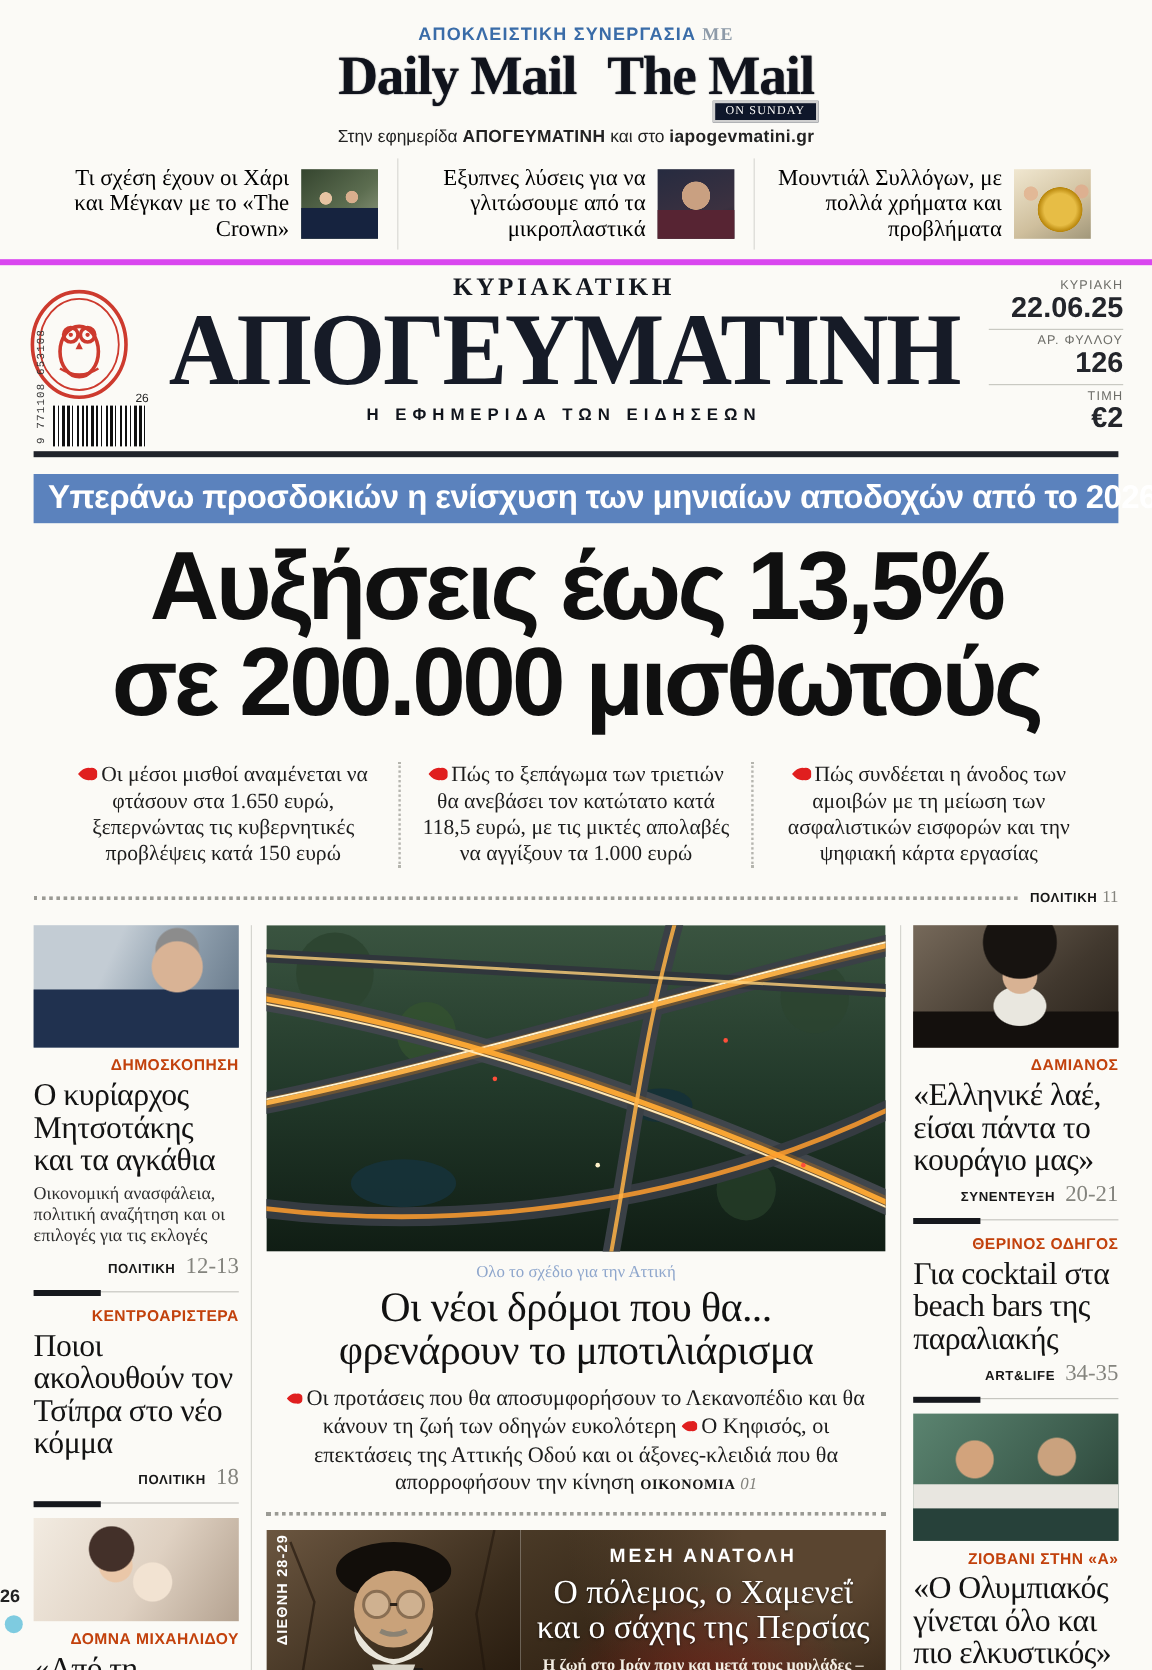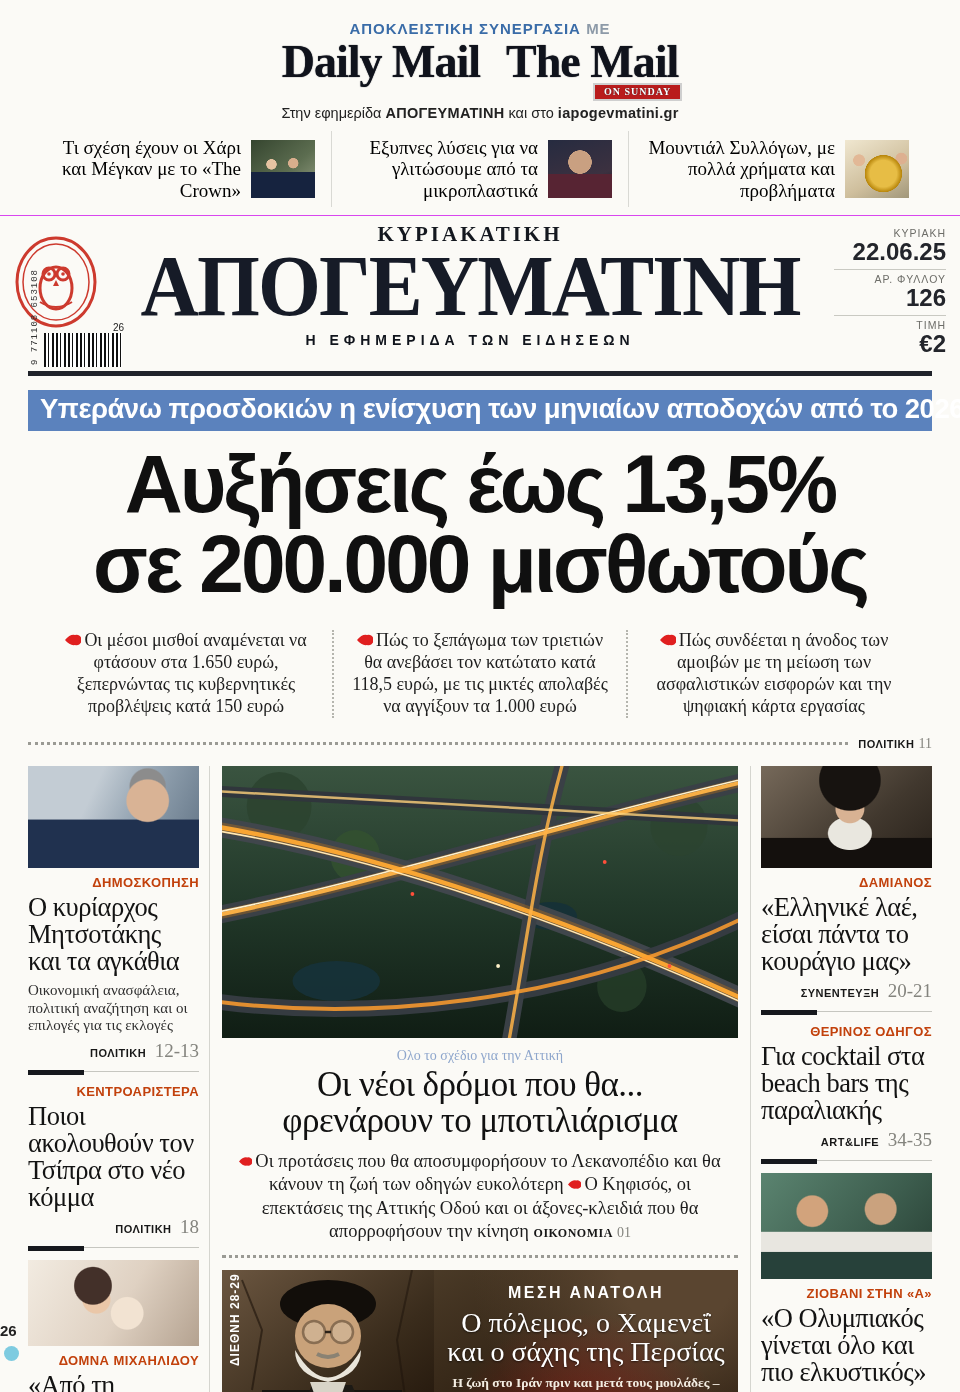--- a/index.html
+++ b/index.html
@@ -6,27 +6,27 @@
   html,body { width:960px; }
   body {
     height:1392px; overflow:hidden; background:#fbfaf6; color:#151515;
     font-family:"Liberation Sans", sans-serif; position:relative;
   }
   .serif { font-family:"Liberation Serif", serif; }
 
   
   .partner { text-align:center; padding-top:20px; }
   .partner-kicker { color:#3a6ca8; font-weight:bold; font-size:15px; letter-spacing:1px; }
-  .partner-kicker .me { color:#8d9aa8; }
+  .partner-kicker .me { color:#8d9aa8;font-family:Liberation Serif, serif; }
   .logo-row { display:flex; justify-content:center; align-items:center; gap:26px; margin-top:2px; }
   .blackletter { font-family:"Liberation Serif", serif; font-weight:bold; font-size:46px; line-height:1;
     color:#10131c; letter-spacing:-1px; text-shadow:0 0 1px #10131c; }
   .mail2 { position:relative; }
-  .on-sunday { position:absolute; right:-4px; bottom:-16px; background:#b91c1c; color:#fff;
-    font-size:10px; font-weight:bold; letter-spacing:1px; padding:2px 9px; border:2px solid #cfcfcf;margin-top:40px; }
+  .on-sunday { position:absolute; right:-4px; bottom:-16px; background:#0f172a; color:#fff;
+    font-size:10px; font-weight:normal; letter-spacing:1px; padding:2px 9px; border:2px solid #cfcfcf;margin-top:40px; }
   .partner-tagline { margin-top:20px; font-size:14.5px; color:#222; }
   .partner-tagline b { letter-spacing:.3px; }
 
   
   .teasers { display:flex; justify-content:center; margin:10px 28px 0; }
   .teaser { display:flex; align-items:center; gap:10px; padding:6px 16px; }
   .teaser + .teaser { border-left:1px solid #d9d9d4; }
   .teaser-title { font-family:"Liberation Serif", serif; font-size:19px; line-height:1.12;
     text-align:right; color:#000000; max-width:190px; }
   .teaser-photo { width:64px; height:58px; flex:0 0 auto; }
@@ -39,21 +39,21 @@
     radial-gradient(circle at 50% 38%, #c9a081 0 24%, transparent 25%),
     linear-gradient(180deg, transparent 58%, #572433 59%),
     linear-gradient(160deg,#262b40,#3c3140 65%,#171a26); }
   .ph-trophy { background:
     radial-gradient(circle at 60% 58%, #e7bd45 0 26%, #b8860b 36%, transparent 37%),
     radial-gradient(circle at 22% 35%, #e2b896 0 9%, transparent 10%),
     radial-gradient(circle at 88% 32%, #ddb090 0 8%, transparent 9%),
     linear-gradient(150deg,#f0e7d0,#cfbf9d 60%,#a1977a); }
 
   
-  .masthead { border-top:1px solid #d946ef; margin:8px 0 0; padding:6px 14px 0; position:relative; }
+  .masthead { border-top:5px solid #d946ef; margin:8px 0 0; padding:6px 24px 0; position:relative; }
   .mast-flex { display:flex; align-items:flex-start; }
   .owl { width:92px; flex:0 0 auto; padding-top:14px; }
   .mast-center { flex:1; text-align:center; }
   .mast-edition { font-family:"Liberation Serif", serif; font-weight:bold; font-size:21px;
     letter-spacing:3px; color:#14181f; }
   .mast-title { font-family:"Liberation Serif", serif; font-weight:bold; font-size:86px; line-height:.92;
     color:#161b27; letter-spacing:-2px; transform:scaleX(.94); transform-origin:center; white-space:nowrap; }
   .mast-sub { font-weight:bold; font-size:14px; letter-spacing:5px; color:#10141c; margin-top:6px; }
   .mast-info { width:112px; flex:0 0 auto; text-align:right; font-size:10.5px; color:#6d6d68;
     letter-spacing:1px; padding-top:2px; }
@@ -126,21 +126,21 @@
 
   
   .hero { width:100%; height:272px; display:block; }
   .center-kicker { text-align:center; font-family:"Liberation Serif", serif; font-size:14px;
     color:#8ea6cc; margin-top:10px; }
   .center-head { text-align:center; font-family:"Liberation Serif", serif; font-size:35px;
     line-height:1.02; color:#111; letter-spacing:-.5px; margin-top:3px; }
   .center-bullets { text-align:center; font-family:"Liberation Serif", serif; font-size:18.5px;
     line-height:1.25; color:#1c1c1c; margin-top:12px; padding:0 6px; }
   .center-bullets .ref-label { font-size:12px; }
-  .center-bullets .ref-page { font-size:14px; }
+  .center-bullets .ref-page { font-size:14px;font-style:italic; }
   .center-dots { border-top:3px dotted #9a9a94; margin-top:12px; }
 
   .me-banner { display:flex; margin-top:12px; height:163px; position:relative; }
   .me-photo { width:212px; flex:0 0 auto; display:block; }
   .me-side-ref { position:absolute; left:6px; top:96px; transform:rotate(-90deg); transform-origin:left top;
     color:#fff; font-weight:bold; font-size:12px; letter-spacing:1px; white-space:nowrap; }
   .me-text { flex:1; background:
       radial-gradient(circle at 50% 115%, rgba(160,30,25,.35) 0 30%, transparent 60%),
       radial-gradient(circle at 80% 0%, #5a4530 0 20%, transparent 70%),
       linear-gradient(150deg,#4a3a27,#2b1d0f 60%,#1c1107);

